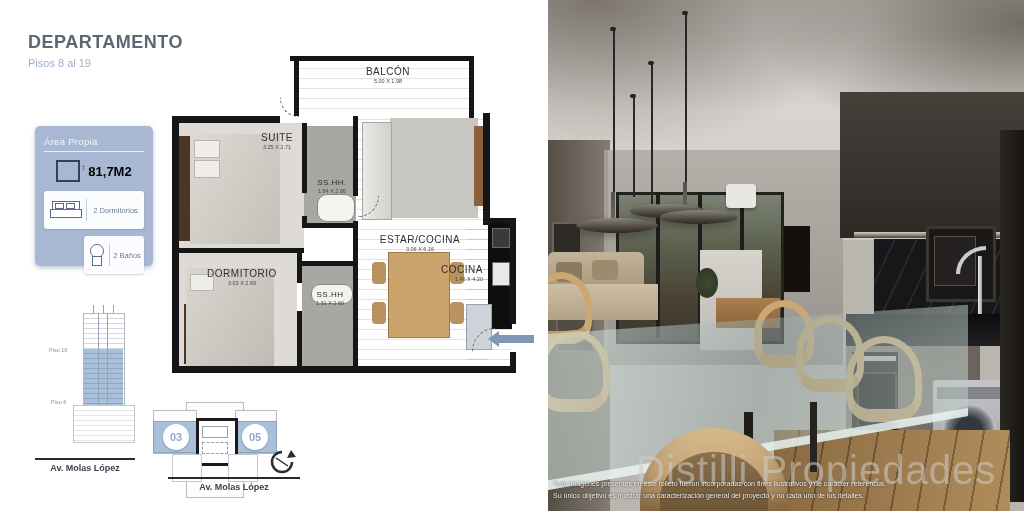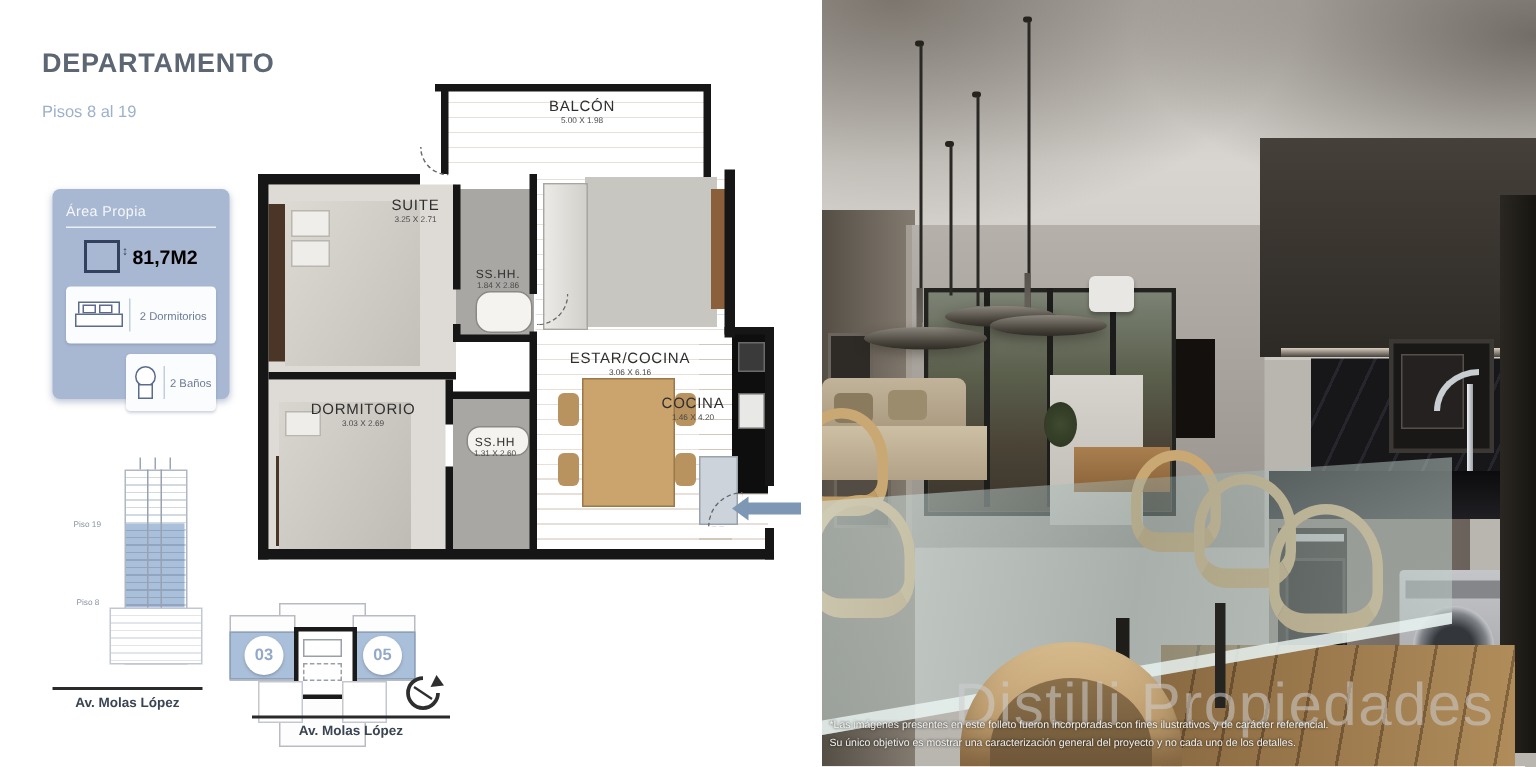--- a/index.html
+++ b/index.html
@@ -3,21 +3,21 @@
 <meta charset="utf-8">
 <style>
   html,body{margin:0;padding:0;background:#ffffff;}
   body{font-family:"Liberation Sans", sans-serif;}
   #stage{position:relative;width:1024px;height:511px;background:#ffffff;overflow:hidden;}
   .abs{position:absolute;}
 
   
   .title1{font-size:18px;font-weight:bold;letter-spacing:.5px;color:#5d6673;}
   .title2{font-size:18px;font-weight:bold;letter-spacing:.5px;color:#7b93b8;}
-  .subtitle{font-size:11px;color:#9db0cc;margin-top:16px;}
+  .subtitle{font-size:11px;color:#9db0cc;margin-top:4px;}
 
   .infobox{background:#a9b8d2;border-radius:5px;box-shadow:0 2px 5px rgba(70,90,130,.35);padding:10px 9px 9px 9px;box-sizing:border-box;}
   .infobox .hdr{color:#f4f7fb;font-size:9.5px;letter-spacing:.3px;border-bottom:1px solid rgba(255,255,255,.75);padding-bottom:4px;margin-bottom:8px;}
   .arearow{display:flex;align-items:center;gap:8px;justify-content:center;margin-bottom:9px;}
   .sqicon{width:20px;height:18px;border:2px solid #33415e;position:relative;background:transparent;}
   .sqicon .tick{position:absolute;right:-7px;top:2px;font-size:8px;color:#33415e;line-height:1;}
   .areaval{font-size:13px;font-weight:bold;color:#000000;}
   .wrow{background:#fbfcfd;border-radius:3px;height:38px;display:flex;align-items:center;margin-bottom:7px;box-shadow:0 1px 2px rgba(60,80,120,.25);}
   .wrow .ic{width:42%;display:flex;justify-content:center;}
   .wrow .div{width:1px;height:22px;background:#c3cddd;}
@@ -168,21 +168,21 @@
       <span class="rdims">3.25 X 2.71</span>
     </div>
     <div class="room-label" style="left:160px;top:122px;">
       <span class="rname" style="font-size:8px;">SS.HH.</span>
       <span class="rdims">1.84 X 2.86</span>
     </div>
     <div class="room-label" style="left:248px;top:178px;">
       <span class="rname">ESTAR/COCINA</span>
       <span class="rdims">3.06 X 6.16</span>
     </div>
-    <div class="room-label" style="left:290px;top:208px;">
+    <div class="room-label" style="left:290px;top:208px;text-align:right;">
       <span class="rname">COCINA</span>
       <span class="rdims">1.46 X 4.20</span>
     </div>
     <div class="room-label" style="left:70px;top:212px;">
       <span class="rname">DORMITORIO</span>
       <span class="rdims">3.03 X 2.69</span>
     </div>
     <div class="room-label" style="left:158px;top:234px;">
       <span class="rname" style="font-size:8px;">SS.HH</span>
       <span class="rdims">1.31 X 2.60</span>

